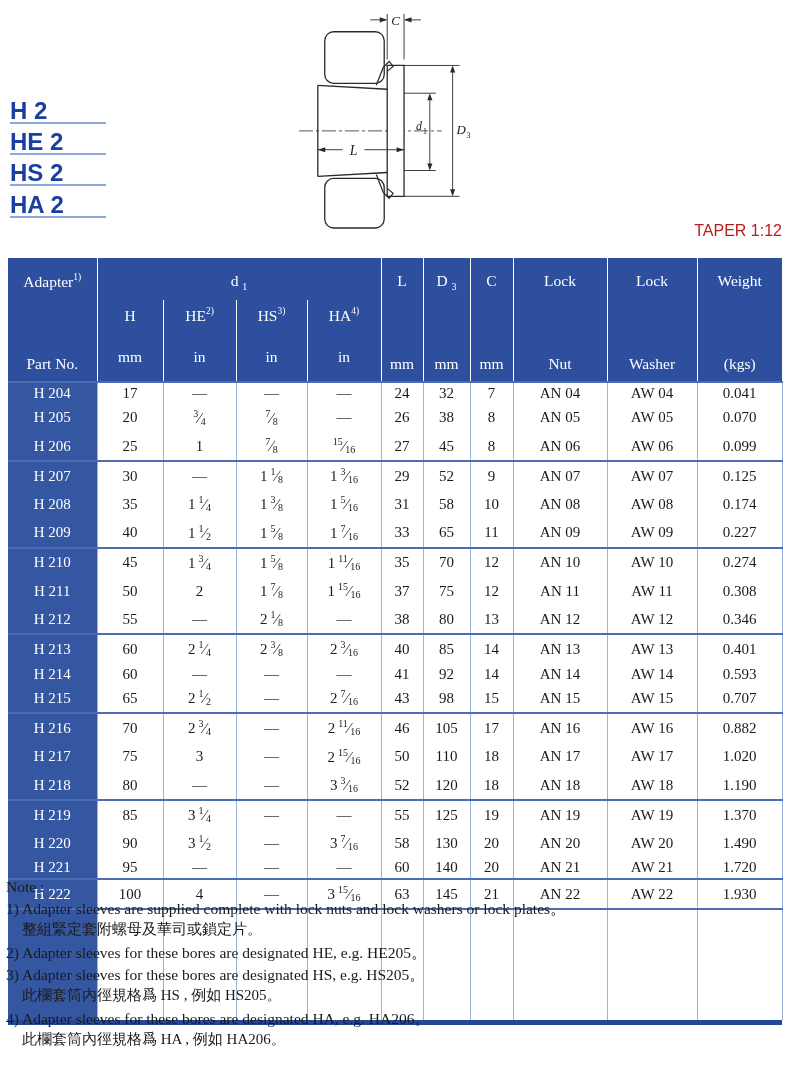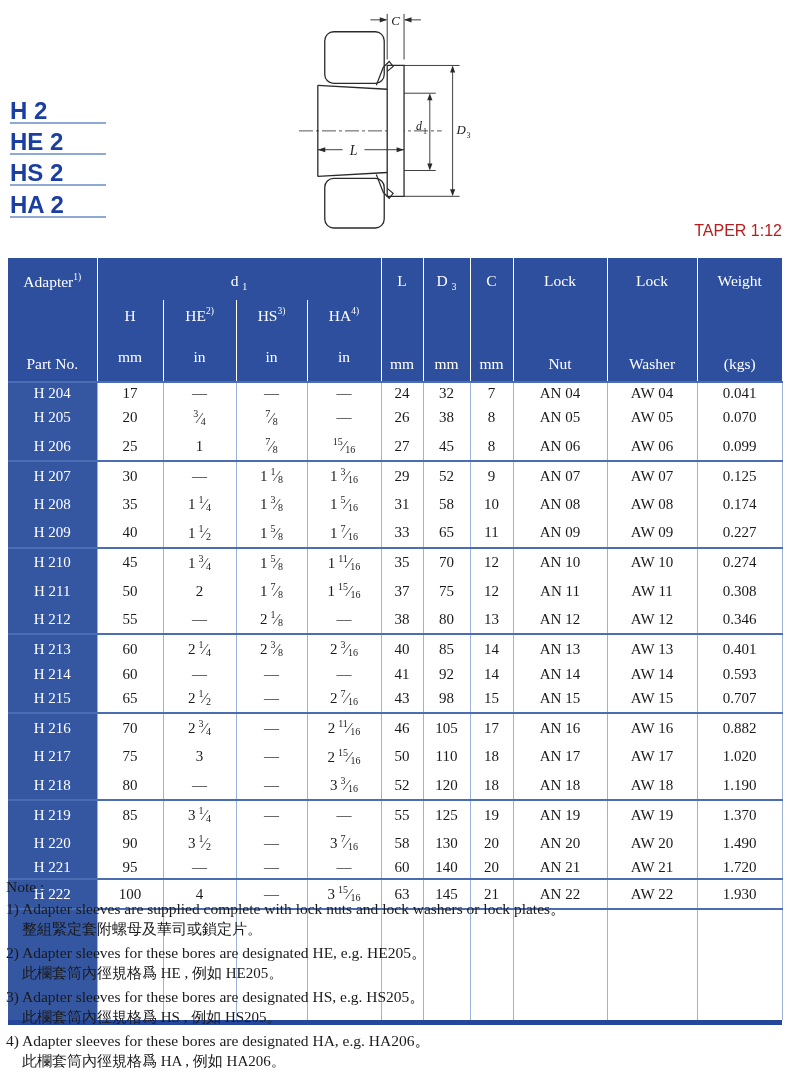--- a/index.html
+++ b/index.html
@@ -479,21 +479,20 @@
 
   <div id="notes">
     <div class="note-title">Note :</div>
     <div id="note-items">
         <div>
           <div class="note-en">1) Adapter sleeves are supplied complete with lock nuts and lock washers or lock plates。</div>
           <div class="note-zh">整組緊定套附螺母及華司或鎖定片。</div>
         </div>
         <div>
           <div class="note-en">2) Adapter sleeves for these bores are designated HE, e.g. HE205。</div>
-          <div class="note-zh">此欄套筒內徑規格爲 HE , 例如 HE205。</div>
         </div>
         <div>
           <div class="note-en">3) Adapter sleeves for these bores are designated HS, e.g. HS205。</div>
           <div class="note-zh">此欄套筒內徑規格爲 HS , 例如 HS205。</div>
         </div>
         <div>
           <div class="note-en">4) Adapter sleeves for these bores are designated HA, e.g. HA206。</div>
           <div class="note-zh">此欄套筒內徑規格爲 HA , 例如 HA206。</div>
         </div>
       </div>

